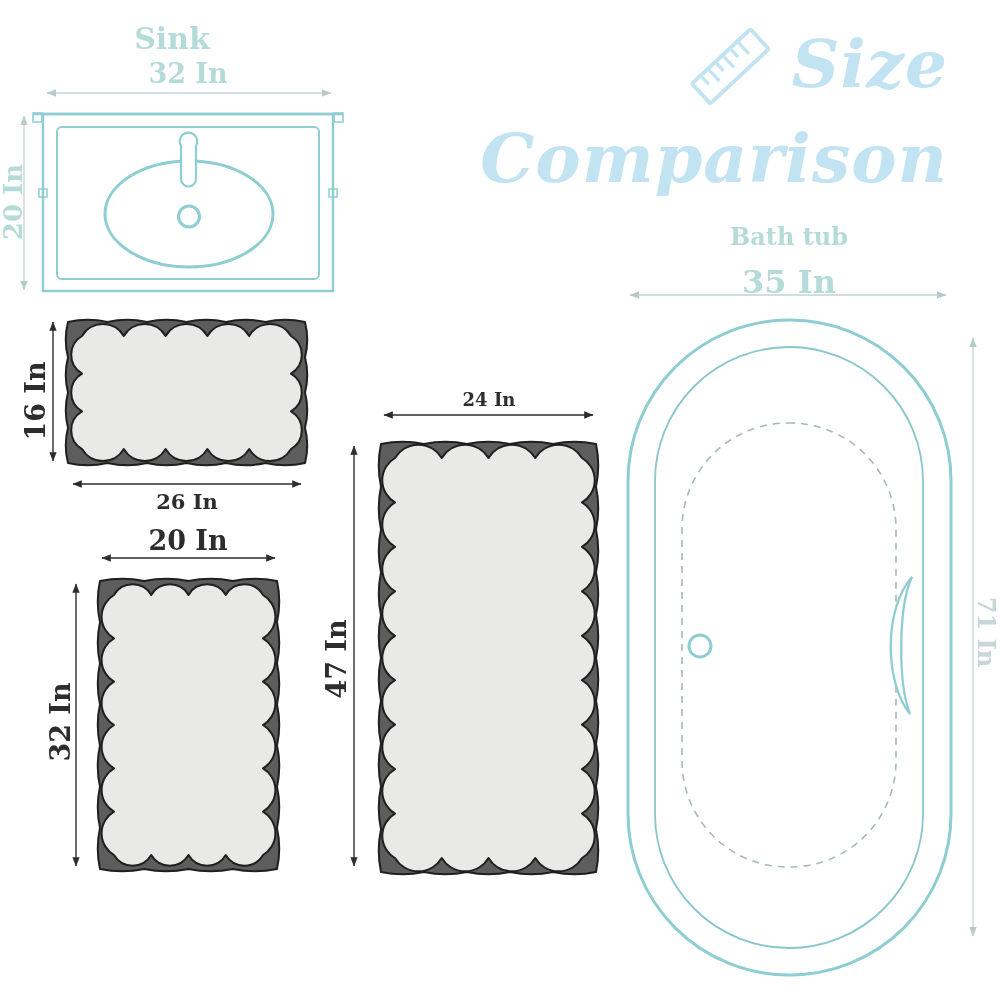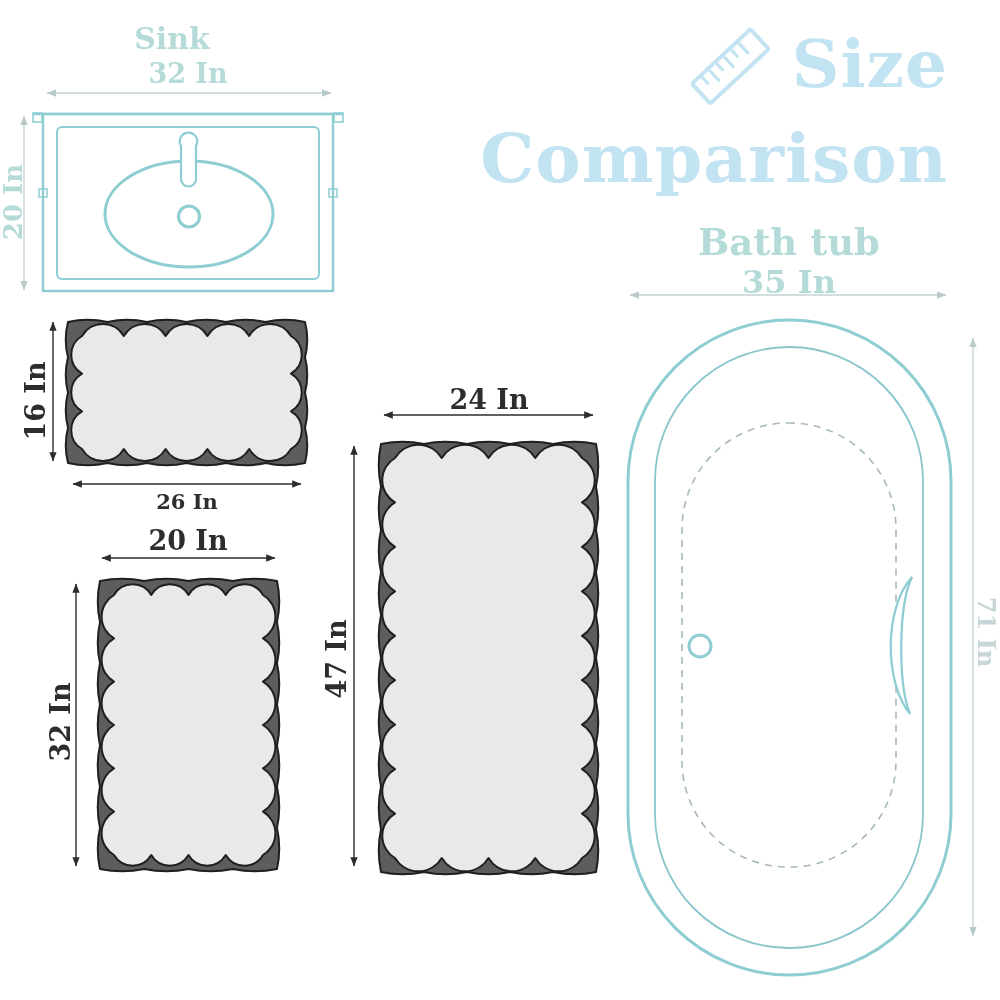--- a/index.html
+++ b/index.html
@@ -8,21 +8,21 @@
     width:1000px;height:1000px;
     background:#ffffff;
     overflow:hidden;
     font-family:"DejaVu Serif", serif;
   }
   #art{position:absolute;left:0;top:0;}
   
   .title-block{
     position:absolute;top:18px;right:52px;
     text-align:center;color:#c2e3f1;
-    font-weight:bold;line-height:1.0;
+    font-weight:bold;line-height:1.0;font-style:italic;
   }
   .title-line1{display:flex;align-items:center;justify-content:flex-end;gap:16px;}
   .title-text{font-size:66px;letter-spacing:1px;}
   .title-line2{font-size:68px;letter-spacing:1px;margin-top:14px;}
   
   .lbl{
     position:absolute;white-space:nowrap;
     transform:translate(-50%,-50%);
     font-weight:bold;text-align:center;
   }
@@ -117,26 +117,26 @@
       </svg>
       <span class="title-text">Size</span>
     </div>
     <div class="title-line2">Comparison</div>
   </div>
 
   <div class="lbl teal-text" style="left:172px;top:38px;font-size:30px;">Sink</div>
   <div class="lbl teal-text" style="left:188px;top:73px;font-size:27px;">32 In</div>
   <div class="lbl vert teal-text" style="left:13px;top:202px;font-size:26px;">20 In</div>
 
-  <div class="lbl teal-text" style="left:789px;top:242px;font-size:37px;">Bath tub</div>
+  <div class="lbl teal-text" style="left:789px;top:236px;font-size:24px;">Bath tub</div>
   <div class="lbl teal-text" style="left:789px;top:282px;font-size:32px;">35 In</div>
   <div class="lbl vert-cw faint-text" style="left:986px;top:632px;font-size:24px;">71 In</div>
 
   <div class="lbl vert dark-text" style="left:35px;top:401px;font-size:27px;">16 In</div>
   <div class="lbl dark-text" style="left:187px;top:501px;font-size:21px;">26 In</div>
 
   <div class="lbl dark-text" style="left:188px;top:540px;font-size:27px;">20 In</div>
   <div class="lbl vert dark-text" style="left:60px;top:722px;font-size:27px;">32 In</div>
 
-  <div class="lbl dark-text" style="left:489px;top:399px;font-size:27px;">24 In</div>
+  <div class="lbl dark-text" style="left:489px;top:399px;font-size:18px;">24 In</div>
   <div class="lbl vert dark-text" style="left:336px;top:659px;font-size:27px;">47 In</div>
 
 </div>
 
 </body></html>

